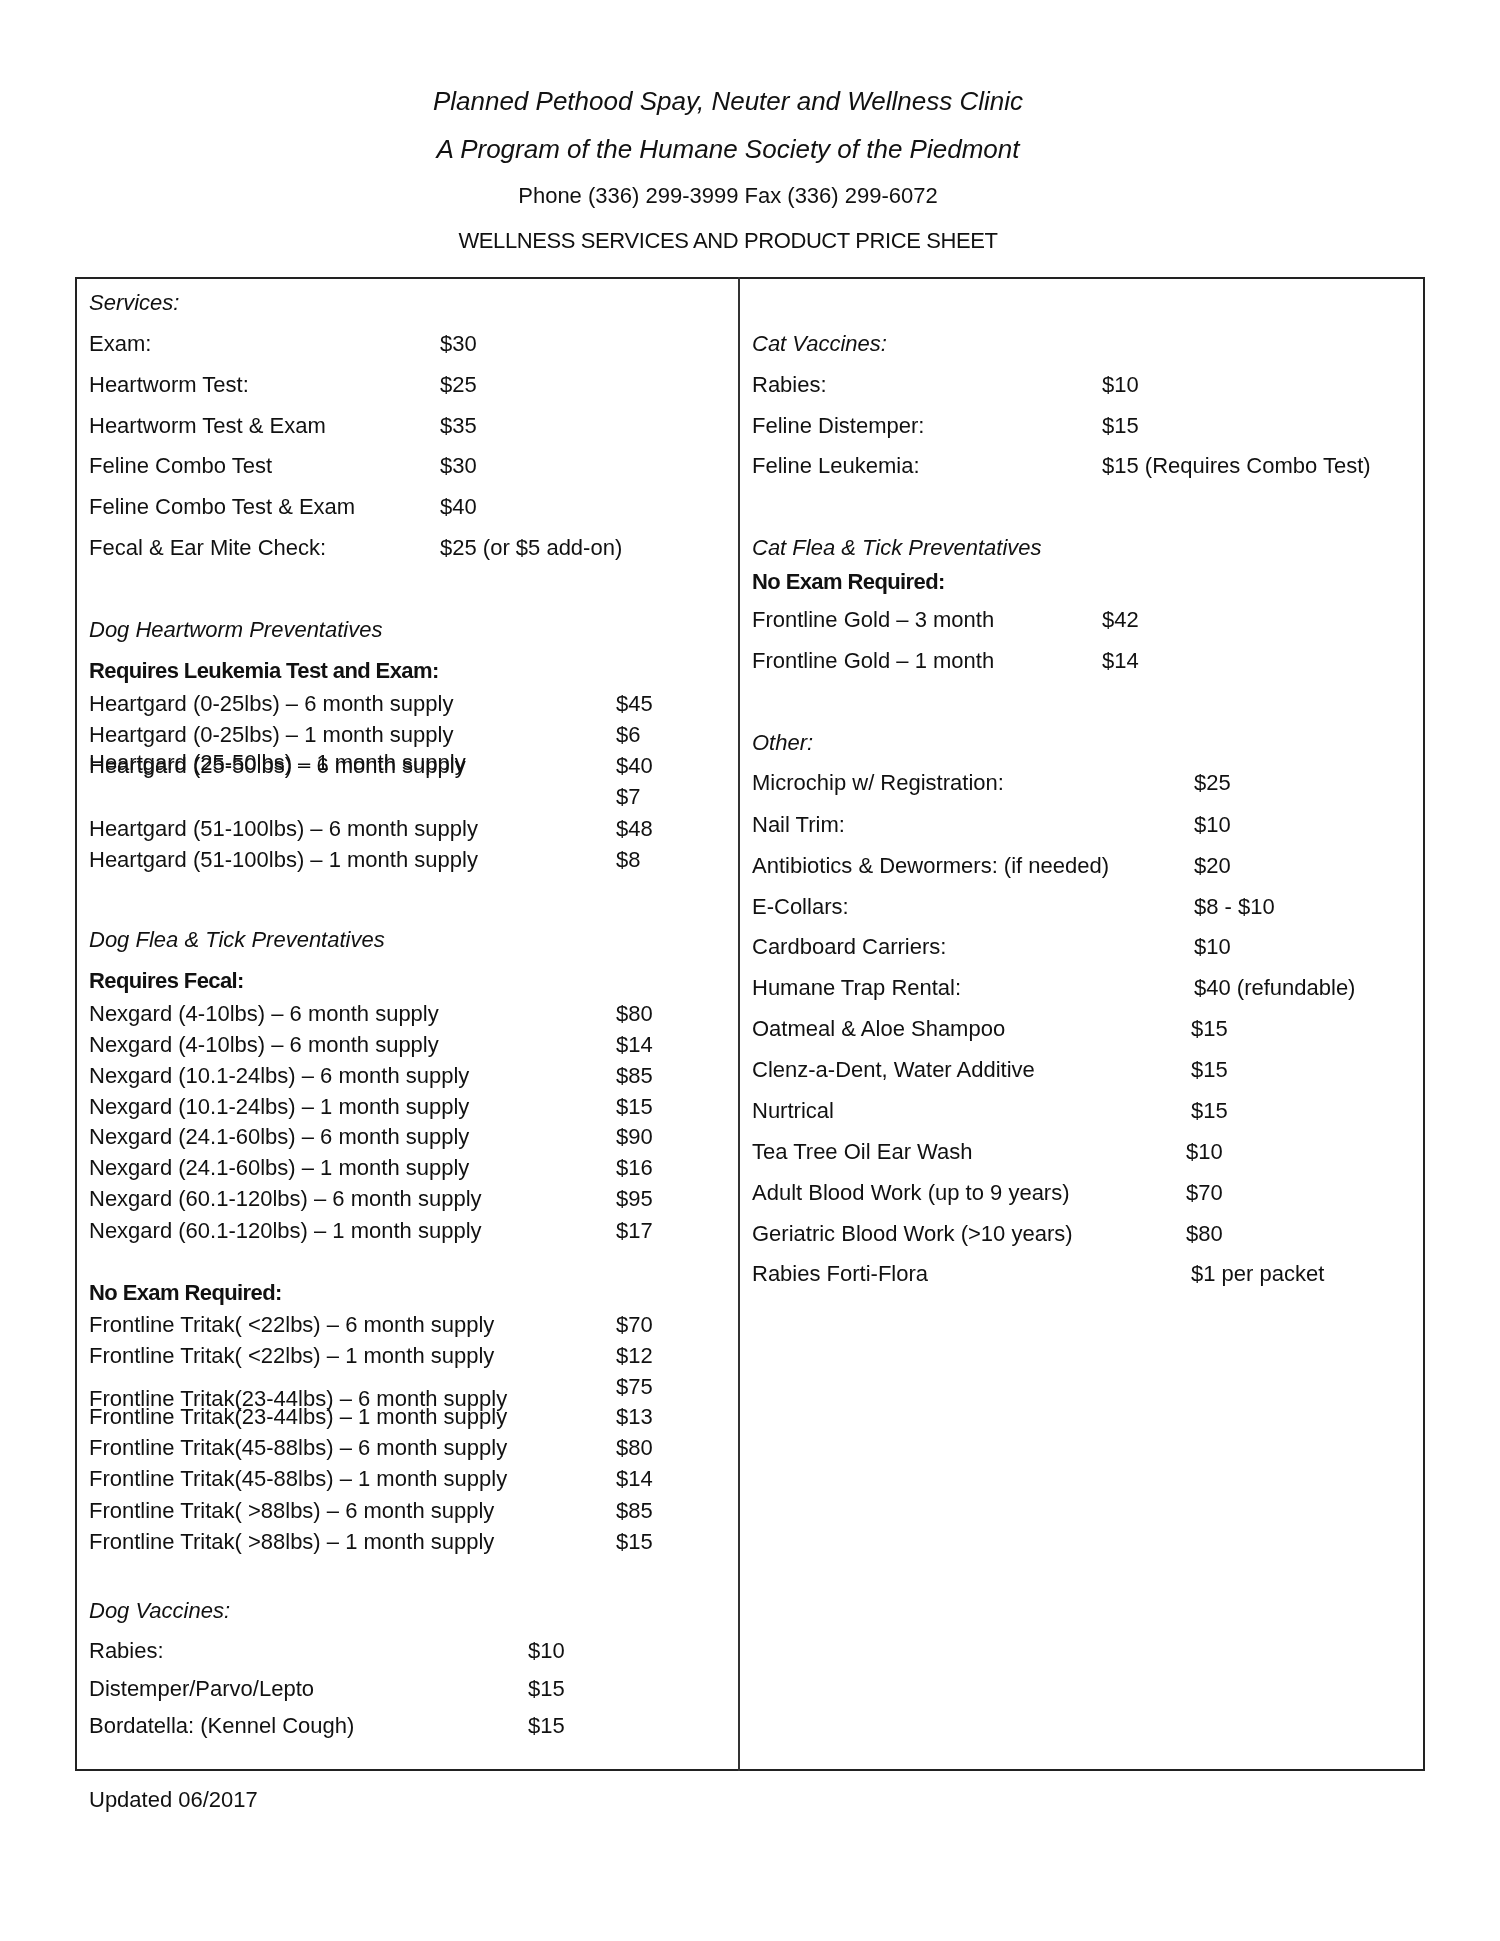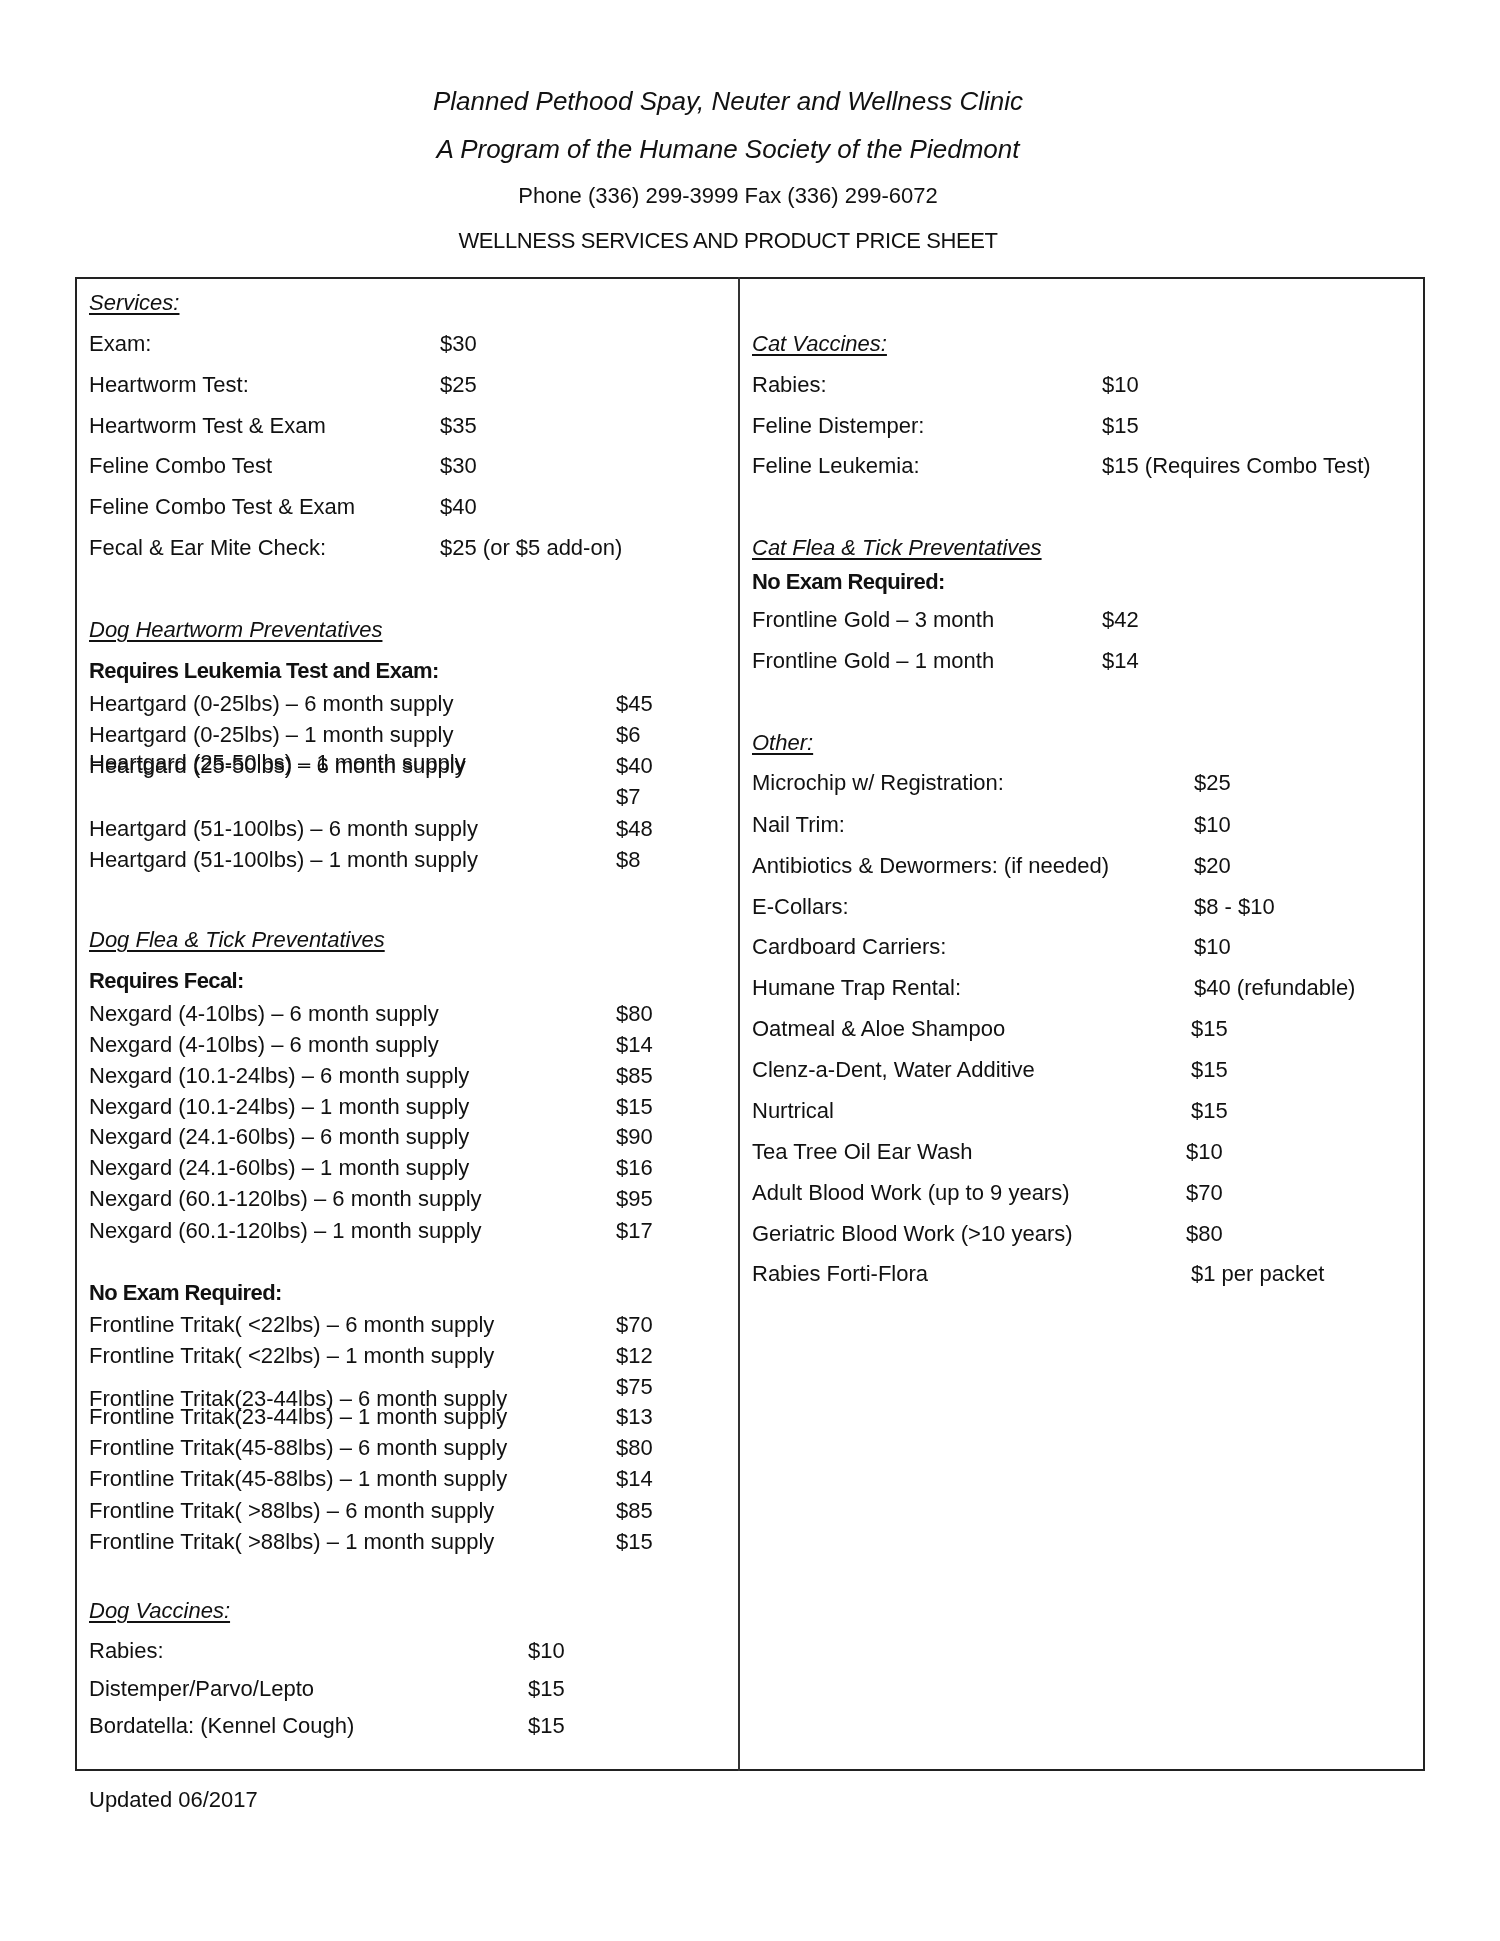--- a/index.html
+++ b/index.html
@@ -50,21 +50,20 @@
     }
     .t {
       position: absolute;
       white-space: nowrap;
       font-size: 22px;
       line-height: 28px;
       transform: translateY(-14px);
     }
     .sec {
       font-style: italic;
-      text-decoration: underline;
       text-underline-offset: 3px;
     }
     .sub { font-weight: bold; letter-spacing: -0.6px; }
     .foot { font-size: 22px; }
   </style>
 </head>
 <body>
 
 <div class="hdr italic" style="top:101px">Planned Pethood Spay, Neuter and Wellness Clinic</div>
 <div class="hdr italic" style="top:149px">A Program of the Humane Society of the Piedmont</div>

